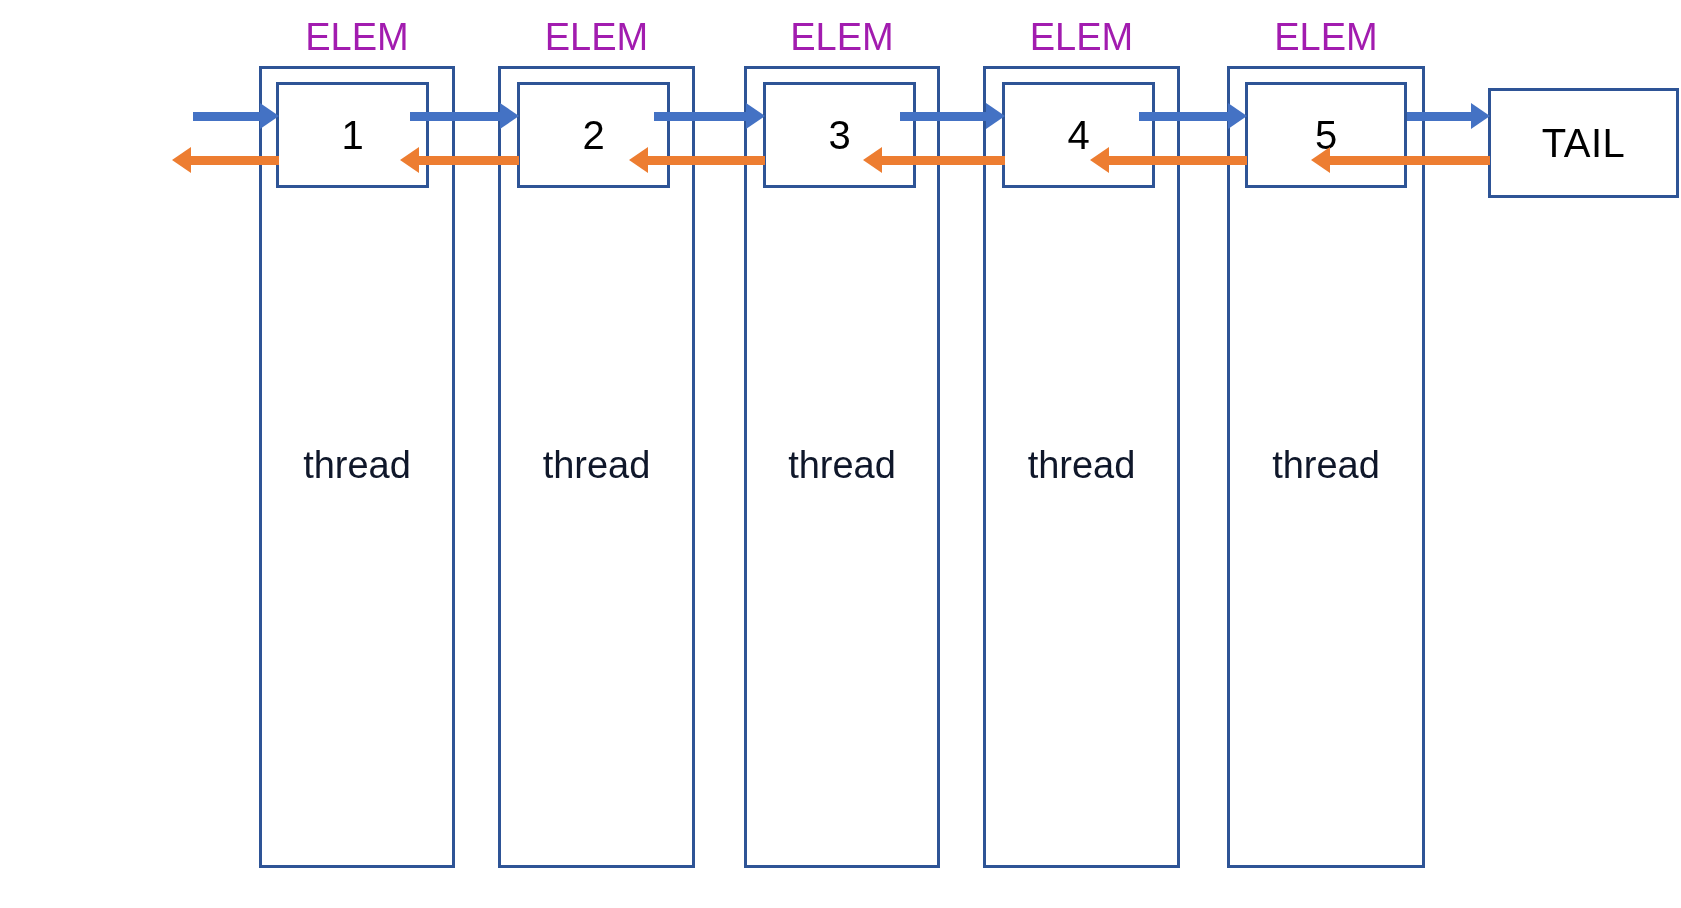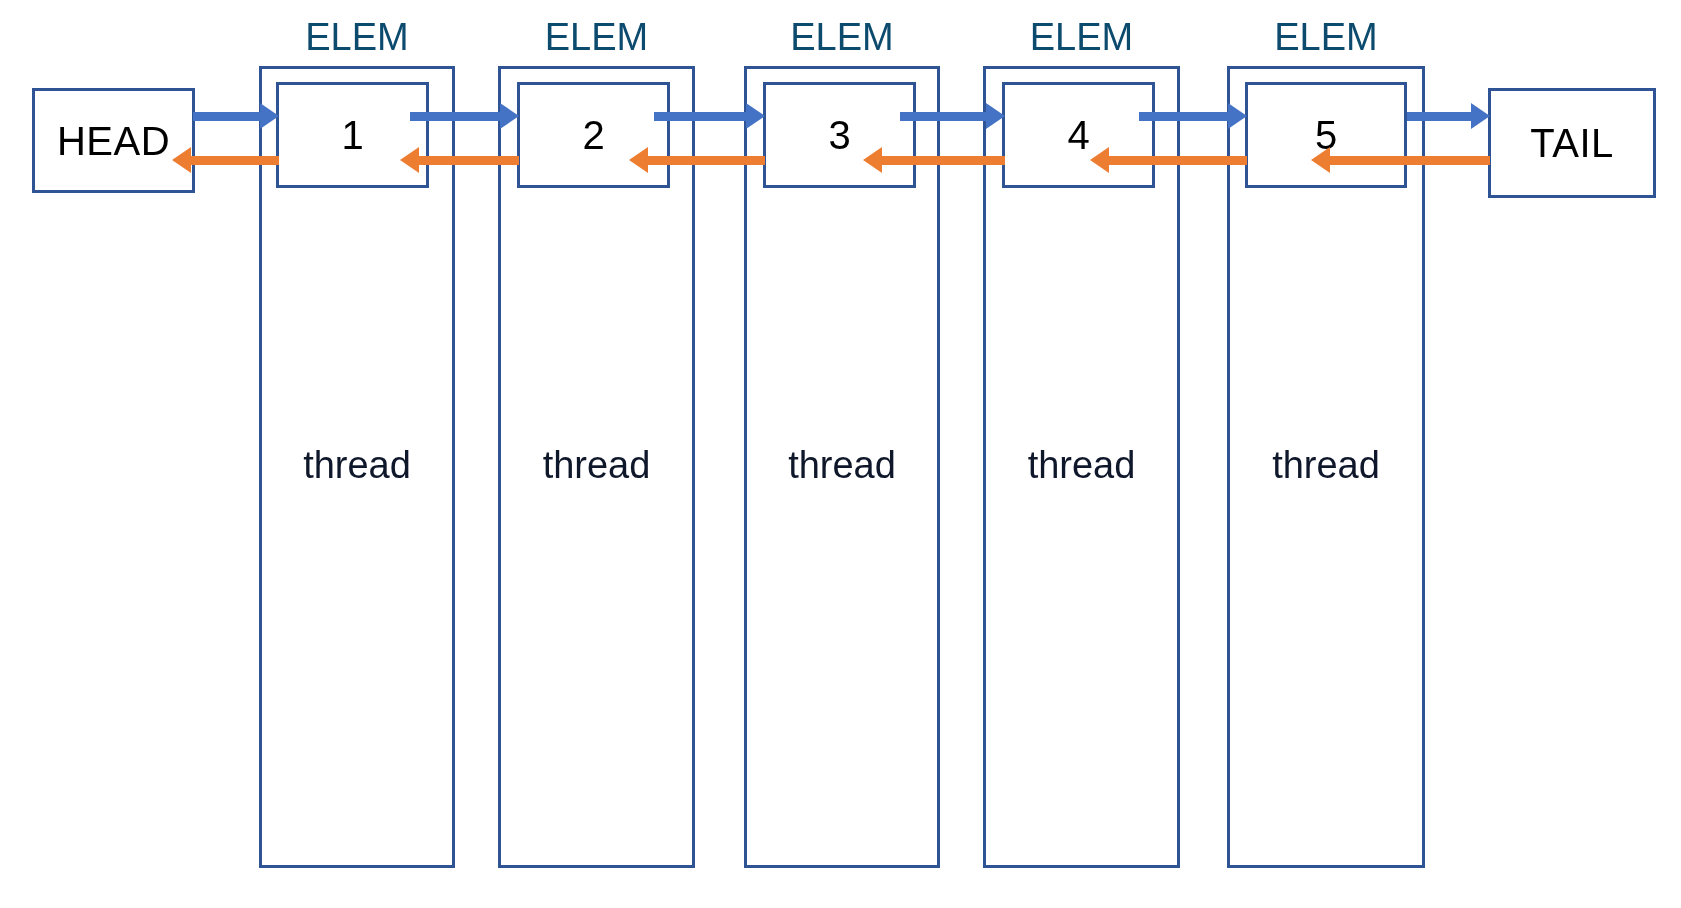--- a/index.html
+++ b/index.html
@@ -42,21 +42,21 @@
     position: absolute;
   }
   .elem-label {
     position: absolute;
     top: 0;
     left: 0;
     width: 100%;
     text-align: center;
     font-size: 38px;
     line-height: 1;
-    color: #0c4a6e;
+    color: #a21caf;
     white-space: nowrap;
   }
   .elem-outer {
     position: absolute;
     box-sizing: border-box;
     border: 3px solid #2E5496;
     background: transparent;
   }
   .elem-inner {
     position: absolute;
@@ -118,23 +118,20 @@
     border-right: 19px solid var(--c);
   }
   .arrow.fwd { --c: #4472C4; }
   .arrow.back { --c: #ED7D31; }
 </style>
 </head>
 <body>
 
 <div id="canvas">
 
-  <div class="box endcap" style="left:32px; top:88px; width:163px; height:105px;">
-    <span>HEAD</span>
-  </div>
 
   <div class="elem-group" style="left:259px; top:18px; width:196px; height:850px;">
     <div class="elem-label">ELEM</div>
     <div class="elem-outer" style="left:0px; top:48px; width:196px; height:802px;"></div>
     <div class="elem-inner" style="left:17px; top:64px; width:153px; height:106px;">
       <span>1</span>
     </div>
     <div class="thread-label" style="left:0px; top:428px; width:196px;">thread</div>
   </div>
 
@@ -167,21 +164,21 @@
 
   <div class="elem-group" style="left:1227px; top:18px; width:198px; height:850px;">
     <div class="elem-label">ELEM</div>
     <div class="elem-outer" style="left:0px; top:48px; width:198px; height:802px;"></div>
     <div class="elem-inner" style="left:18px; top:64px; width:162px; height:106px;">
       <span>5</span>
     </div>
     <div class="thread-label" style="left:0px; top:428px; width:198px;">thread</div>
   </div>
 
-  <div class="box endcap" style="left:1488px; top:88px; width:168px; height:110px;">
+  <div class="box endcap" style="left:1488px; top:88px; width:191px; height:110px;">
     <span>TAIL</span>
   </div>
 
   <div class="arrow right fwd" style="left:193px; top:116px; width:86px;">
     <span class="shaft"></span>
     <span class="head"></span>
   </div>
   <div class="arrow right fwd" style="left:410px; top:116px; width:109px;">
     <span class="shaft"></span>
     <span class="head"></span>

